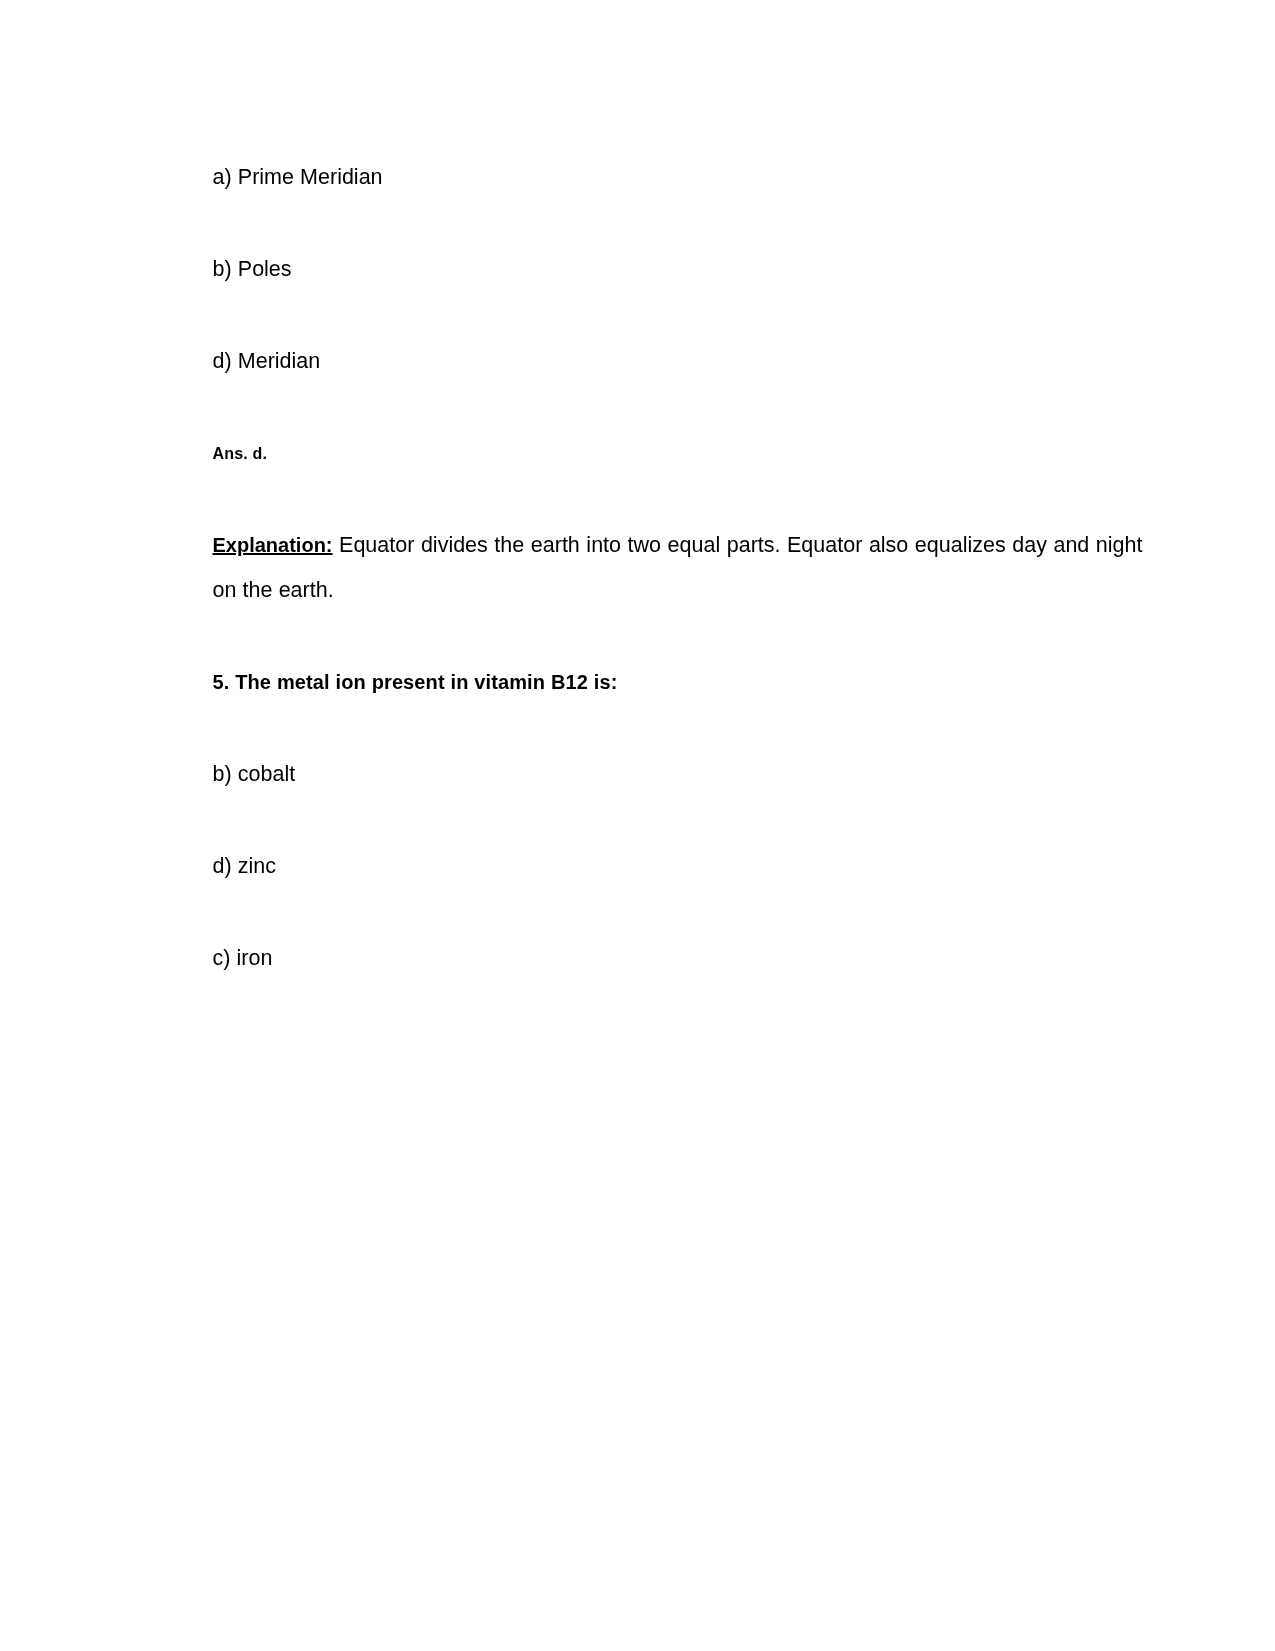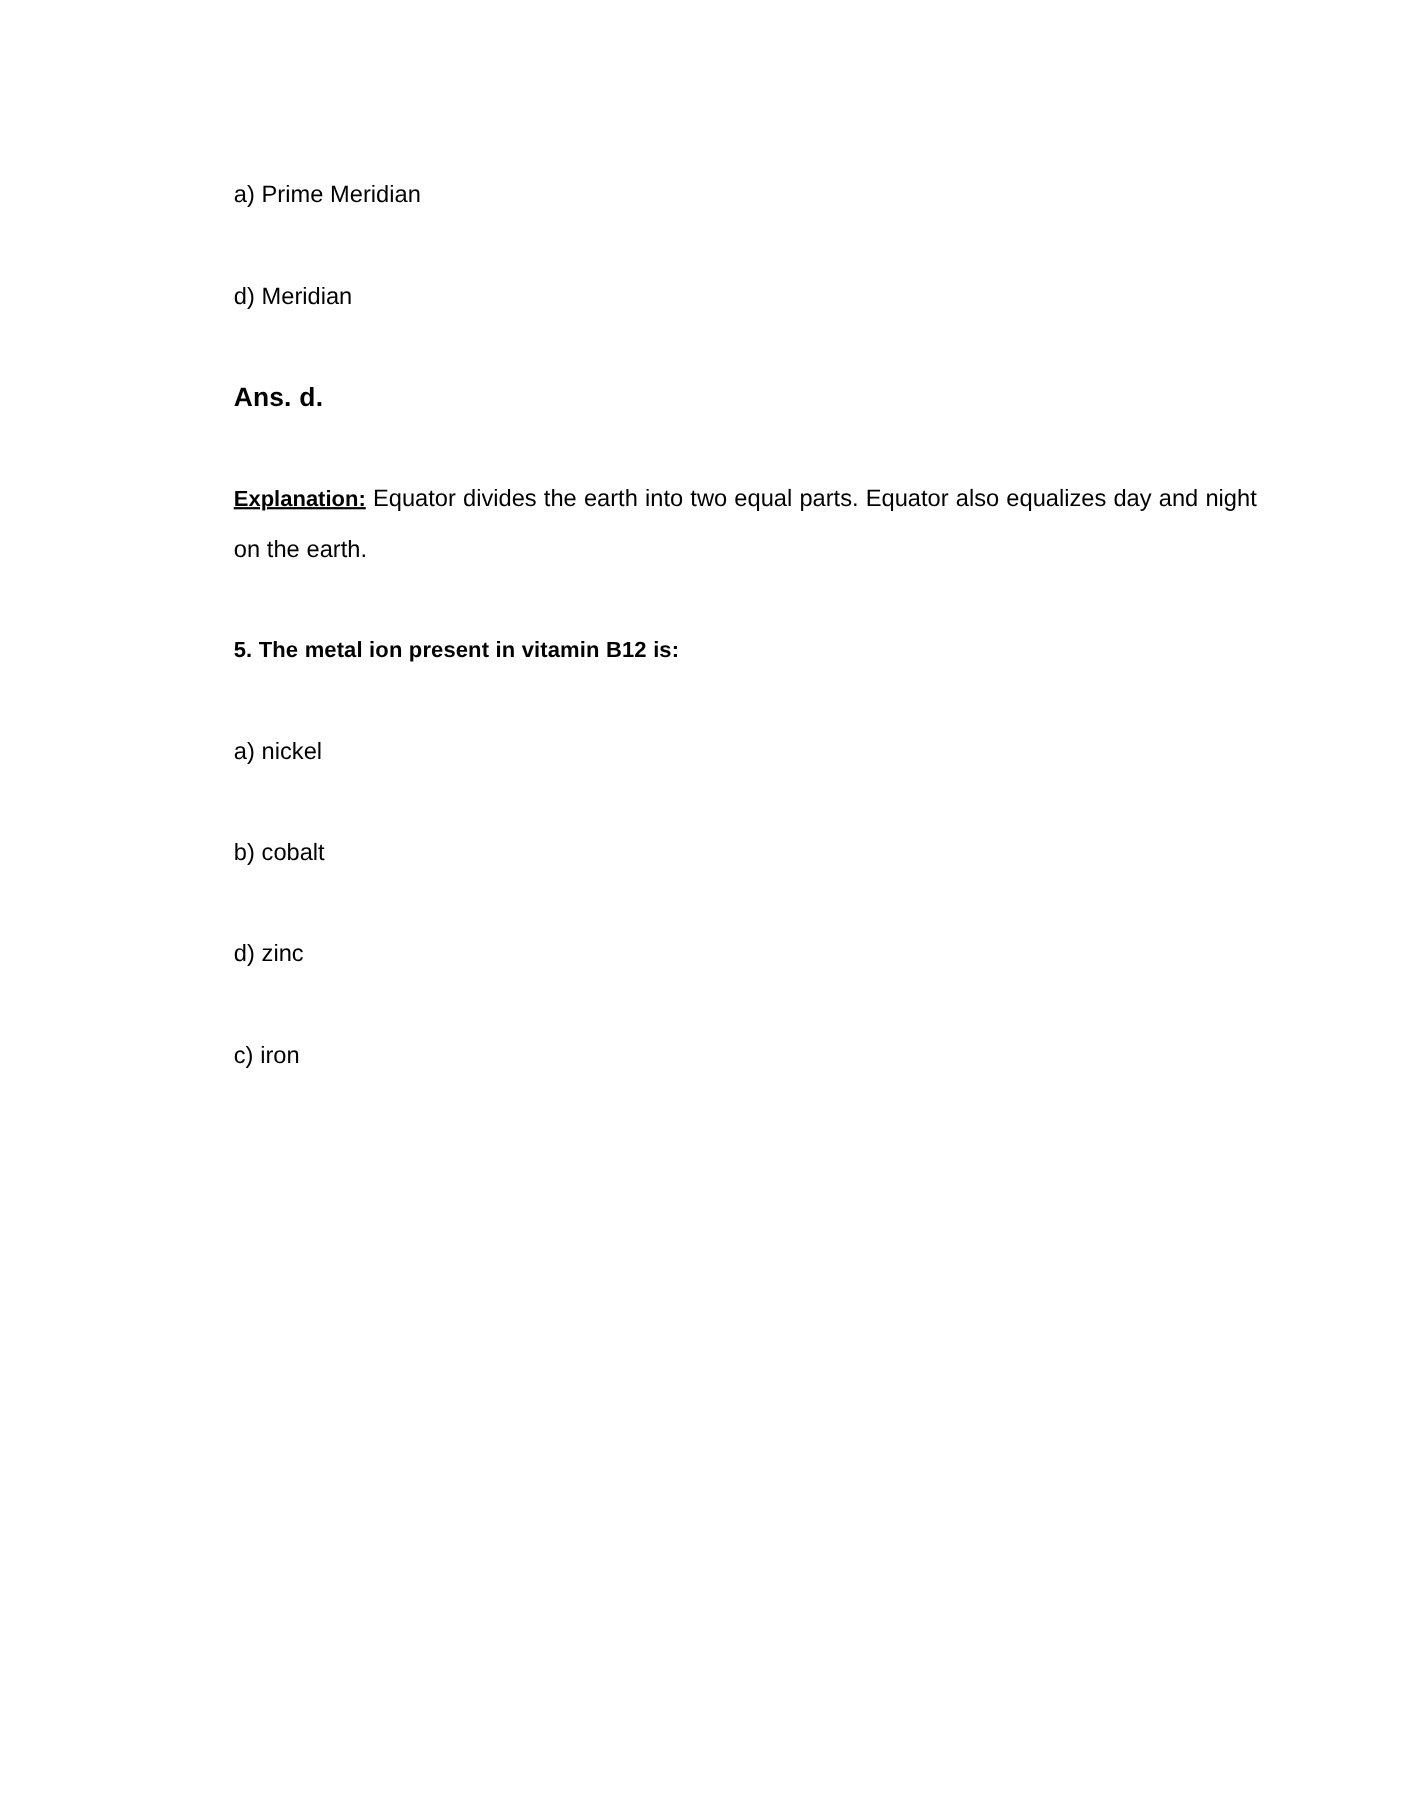--- a/index.html
+++ b/index.html
@@ -44,21 +44,21 @@
   }
 
   .para.option {
     text-align: left;
     margin-bottom: 47px;
   }
 
   .para.answer {
     font-weight: bold;
     text-align: left;
-    font-size: 24px;
+    font-size: 16px;
     letter-spacing: 0.15px;
   }
 
   .para.question {
     font-weight: bold;
     text-align: left;
     font-size: 20px;
     letter-spacing: 0.1px;
   }
 
@@ -78,31 +78,31 @@
   }
 </style>
 </head>
 <body>
 
 <div class="page">
   <div class="content">
 
     <p class="para option">a) Prime Meridian</p>
 
+    <p class="para option">b) Poles</p>
 
 
     <p class="para option">d) Meridian</p>
 
     <p class="para answer">Ans. d.</p>
 
     <p class="para explanation"><span class="lead">Explanation:</span><span class="body-text"> Equator divides the earth into two equal parts. Equator also equalizes day and night on the earth.</span></p>
 
     <p class="para question">5. The metal ion present in vitamin B12 is:</p>
 
-    <p class="para option">a) nickel</p>
 
     <p class="para option">b) cobalt</p>
 
     <p class="para option">d) zinc</p>
 
     <p class="para option">c) iron</p>
 
 
   </div>
 </div>

